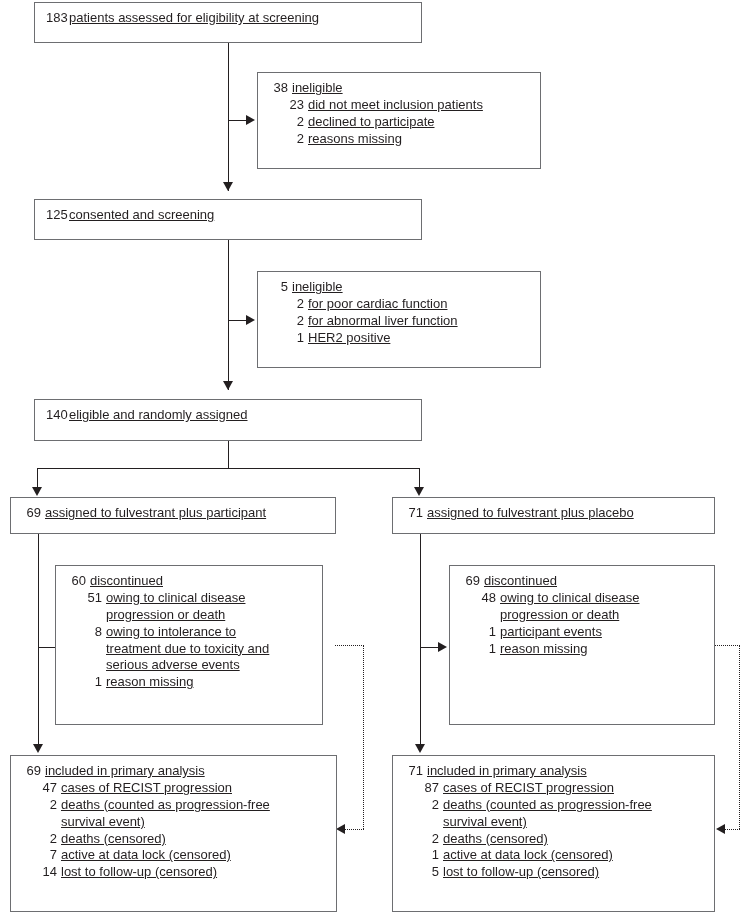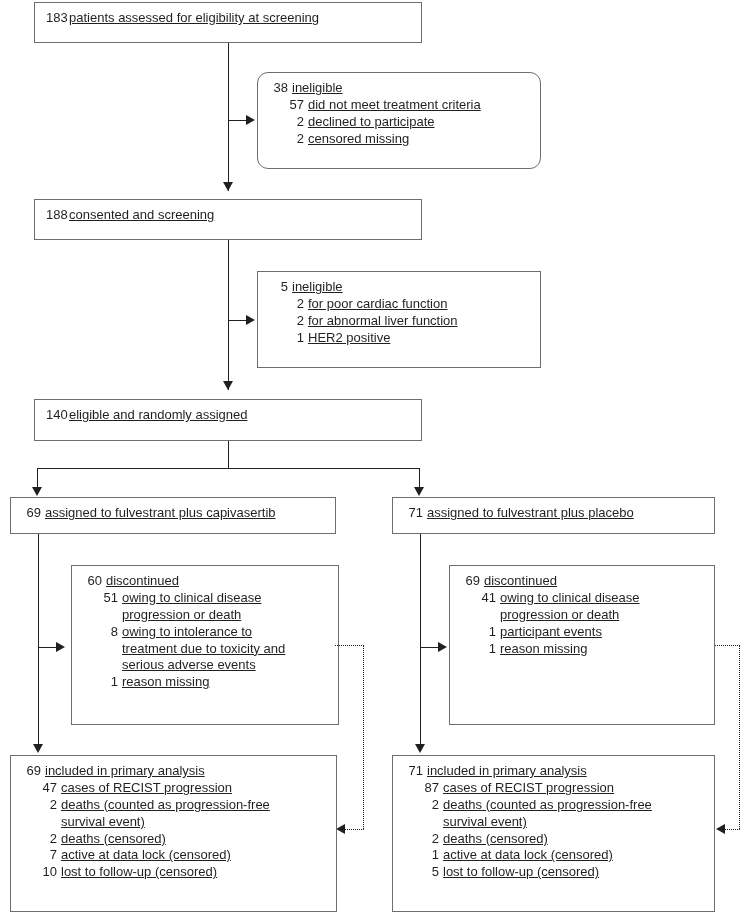--- a/index.html
+++ b/index.html
@@ -101,42 +101,42 @@
       <span class="txt">patients assessed for eligibility at screening</span>
     </div>
   </div>
 
   <div class="vline" style="left:228px; top:43px; height:148px;"></div>
   <div class="arrow-down" style="left:222.5px; top:182px;"></div>
 
   <div class="hline" style="left:228px; top:120px; width:20px;"></div>
   <div class="arrow-right" style="left:246px; top:114.5px;"></div>
 
-  <div class="box" style="left:257px; top:72px; width:284px; height:97px;border-radius:11px;">
+  <div class="box" style="left:257px; top:72px; width:284px; height:97px;">
     <div class="row lvl0">
       <span class="num">38</span>
       <span class="txt">ineligible</span>
     </div>
     <div class="row lvl1">
-      <span class="num">57</span>
-      <span class="txt">did not meet treatment criteria</span>
+      <span class="num">23</span>
+      <span class="txt">did not meet inclusion patients</span>
     </div>
     <div class="row lvl1">
       <span class="num">2</span>
       <span class="txt">declined to participate</span>
     </div>
     <div class="row lvl1">
       <span class="num">2</span>
-      <span class="txt">censored missing</span>
+      <span class="txt">reasons missing</span>
     </div>
   </div>
 
   <div class="box" style="left:34px; top:199px; width:388px; height:41px;">
     <div class="row lvl0">
-      <span class="num">188</span>
+      <span class="num">125</span>
       <span class="txt">consented and screening</span>
     </div>
   </div>
 
   <div class="vline" style="left:228px; top:240px; height:150px;"></div>
   <div class="arrow-down" style="left:222.5px; top:381px;"></div>
   <div class="hline" style="left:228px; top:320px; width:20px;"></div>
   <div class="arrow-right" style="left:246px; top:314.5px;"></div>
 
   <div class="box" style="left:257px; top:271px; width:284px; height:97px;">
@@ -168,42 +168,42 @@
   <div class="vline" style="left:228px; top:441px; height:27px;"></div>
   <div class="hline" style="left:37px; top:468px; width:382px;"></div>
   <div class="vline" style="left:37px; top:468px; height:20px;"></div>
   <div class="arrow-down" style="left:31.5px; top:487px;"></div>
   <div class="vline" style="left:419px; top:468px; height:20px;"></div>
   <div class="arrow-down" style="left:413.5px; top:487px;"></div>
 
   <div class="box" style="left:10px; top:497px; width:326px; height:37px;">
     <div class="row lvl0">
       <span class="num">69</span>
-      <span class="txt">assigned to fulvestrant plus capivasertib</span>
+      <span class="txt">assigned to fulvestrant plus participant</span>
     </div>
   </div>
 
   <div class="box" style="left:392px; top:497px; width:323px; height:37px;">
     <div class="row lvl0">
       <span class="num">71</span>
       <span class="txt">assigned to fulvestrant plus placebo</span>
     </div>
   </div>
 
   <div class="vline" style="left:38px; top:534px; height:214px;"></div>
   <div class="arrow-down" style="left:32.5px; top:744px;"></div>
   <div class="hline" style="left:38px; top:647px; width:20px;"></div>
   <div class="arrow-right" style="left:56px; top:641.5px;"></div>
 
   <div class="vline" style="left:420px; top:534px; height:214px;"></div>
   <div class="arrow-down" style="left:414.5px; top:744px;"></div>
   <div class="hline" style="left:420px; top:647px; width:20px;"></div>
   <div class="arrow-right" style="left:438px; top:641.5px;"></div>
 
-  <div class="box" style="left:71px; top:565px; width:268px; height:160px;">
+  <div class="box" style="left:55px; top:565px; width:268px; height:160px;">
     <div class="row lvl0">
       <span class="num">60</span>
       <span class="txt">discontinued</span>
     </div>
     <div class="row lvl1">
       <span class="num">51</span>
       <span class="txt">owing to clinical disease
 progression or death</span>
     </div>
     <div class="row lvl1">
@@ -217,21 +217,21 @@
       <span class="txt">reason missing</span>
     </div>
   </div>
 
   <div class="box" style="left:449px; top:565px; width:266px; height:160px;">
     <div class="row lvl0">
       <span class="num">69</span>
       <span class="txt">discontinued</span>
     </div>
     <div class="row lvl1">
-      <span class="num">41</span>
+      <span class="num">48</span>
       <span class="txt">owing to clinical disease
 progression or death</span>
     </div>
     <div class="row lvl1">
       <span class="num">1</span>
       <span class="txt">participant events</span>
     </div>
     <div class="row lvl1">
       <span class="num">1</span>
       <span class="txt">reason missing</span>
@@ -264,21 +264,21 @@
     </div>
     <div class="row lvl1">
       <span class="num">2</span>
       <span class="txt">deaths (censored)</span>
     </div>
     <div class="row lvl1">
       <span class="num">7</span>
       <span class="txt">active at data lock (censored)</span>
     </div>
     <div class="row lvl1">
-      <span class="num">10</span>
+      <span class="num">14</span>
       <span class="txt">lost to follow-up (censored)</span>
     </div>
   </div>
 
   <div class="box" style="left:392px; top:755px; width:323px; height:157px;">
     <div class="row lvl0">
       <span class="num">71</span>
       <span class="txt">included in primary analysis</span>
     </div>
     <div class="row lvl1">

